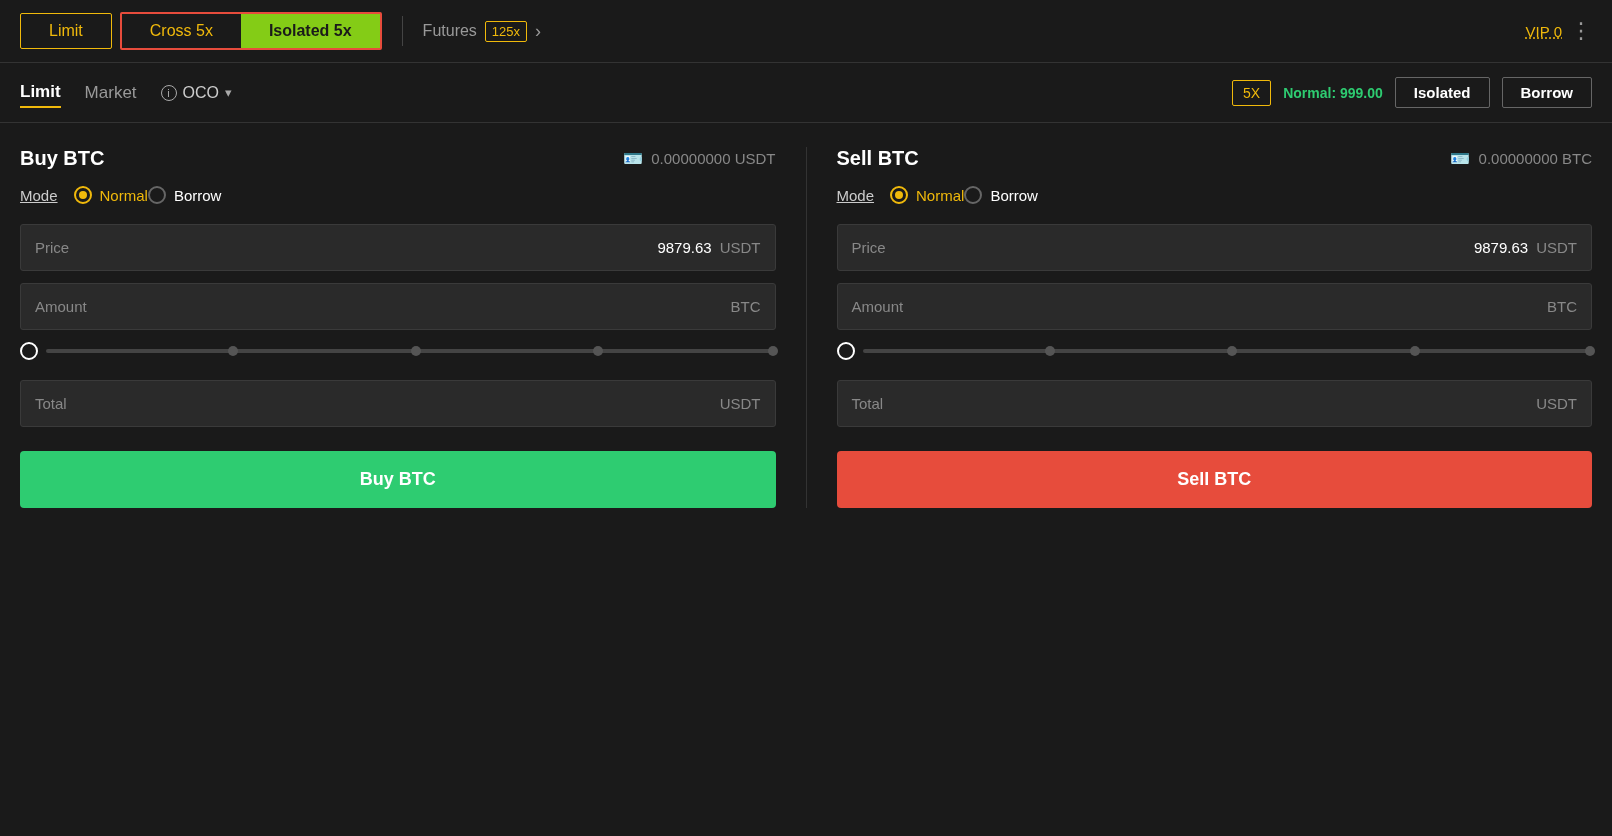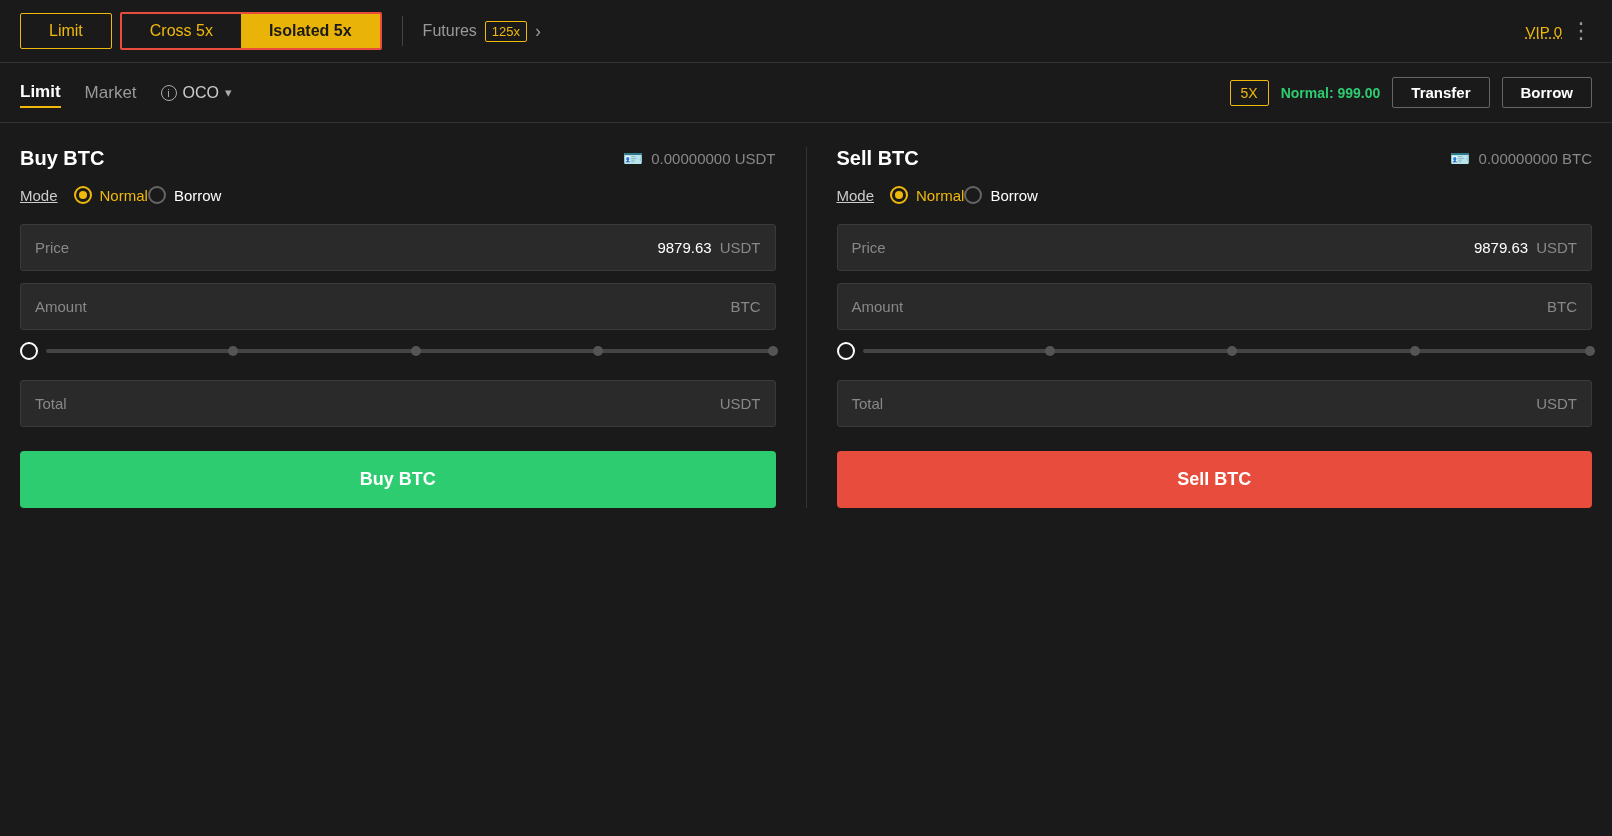--- a/index.html
+++ b/index.html
@@ -50,21 +50,21 @@
       background: transparent;
       padding: 7px 28px;
       font-size: 16px;
       cursor: pointer;
       font-weight: 500;
     }
 
     .tab-isolated {
       border: none;
       color: #1a1a1a;
-      background: #eab308;
+      background: #84cc16;
       padding: 8px 28px;
       font-size: 16px;
       cursor: pointer;
       font-weight: 600;
     }
 
     .divider-v {
       width: 1px;
       height: 30px;
       background: #444;
@@ -433,21 +433,21 @@
   </button>
 
   <div class="order-type-spacer"></div>
 
   <div class="risk-section">
     <span class="leverage-badge">5X</span>
     <span class="low-risk-text">
       <span>Normal:</span>
       <span style="color:#2ecc71; font-weight:600;">999.00</span>
     </span>
-    <button class="transfer-btn">Transfer</button>
+    <button class="transfer-btn">Isolated</button>
     <button class="borrow-btn">Borrow</button>
   </div>
 </div>
 
 <div class="trading-panels">
 
   <div class="panel">
     <div class="panel-header">
       <span class="panel-title">Buy BTC</span>
       <div class="balance-info">

